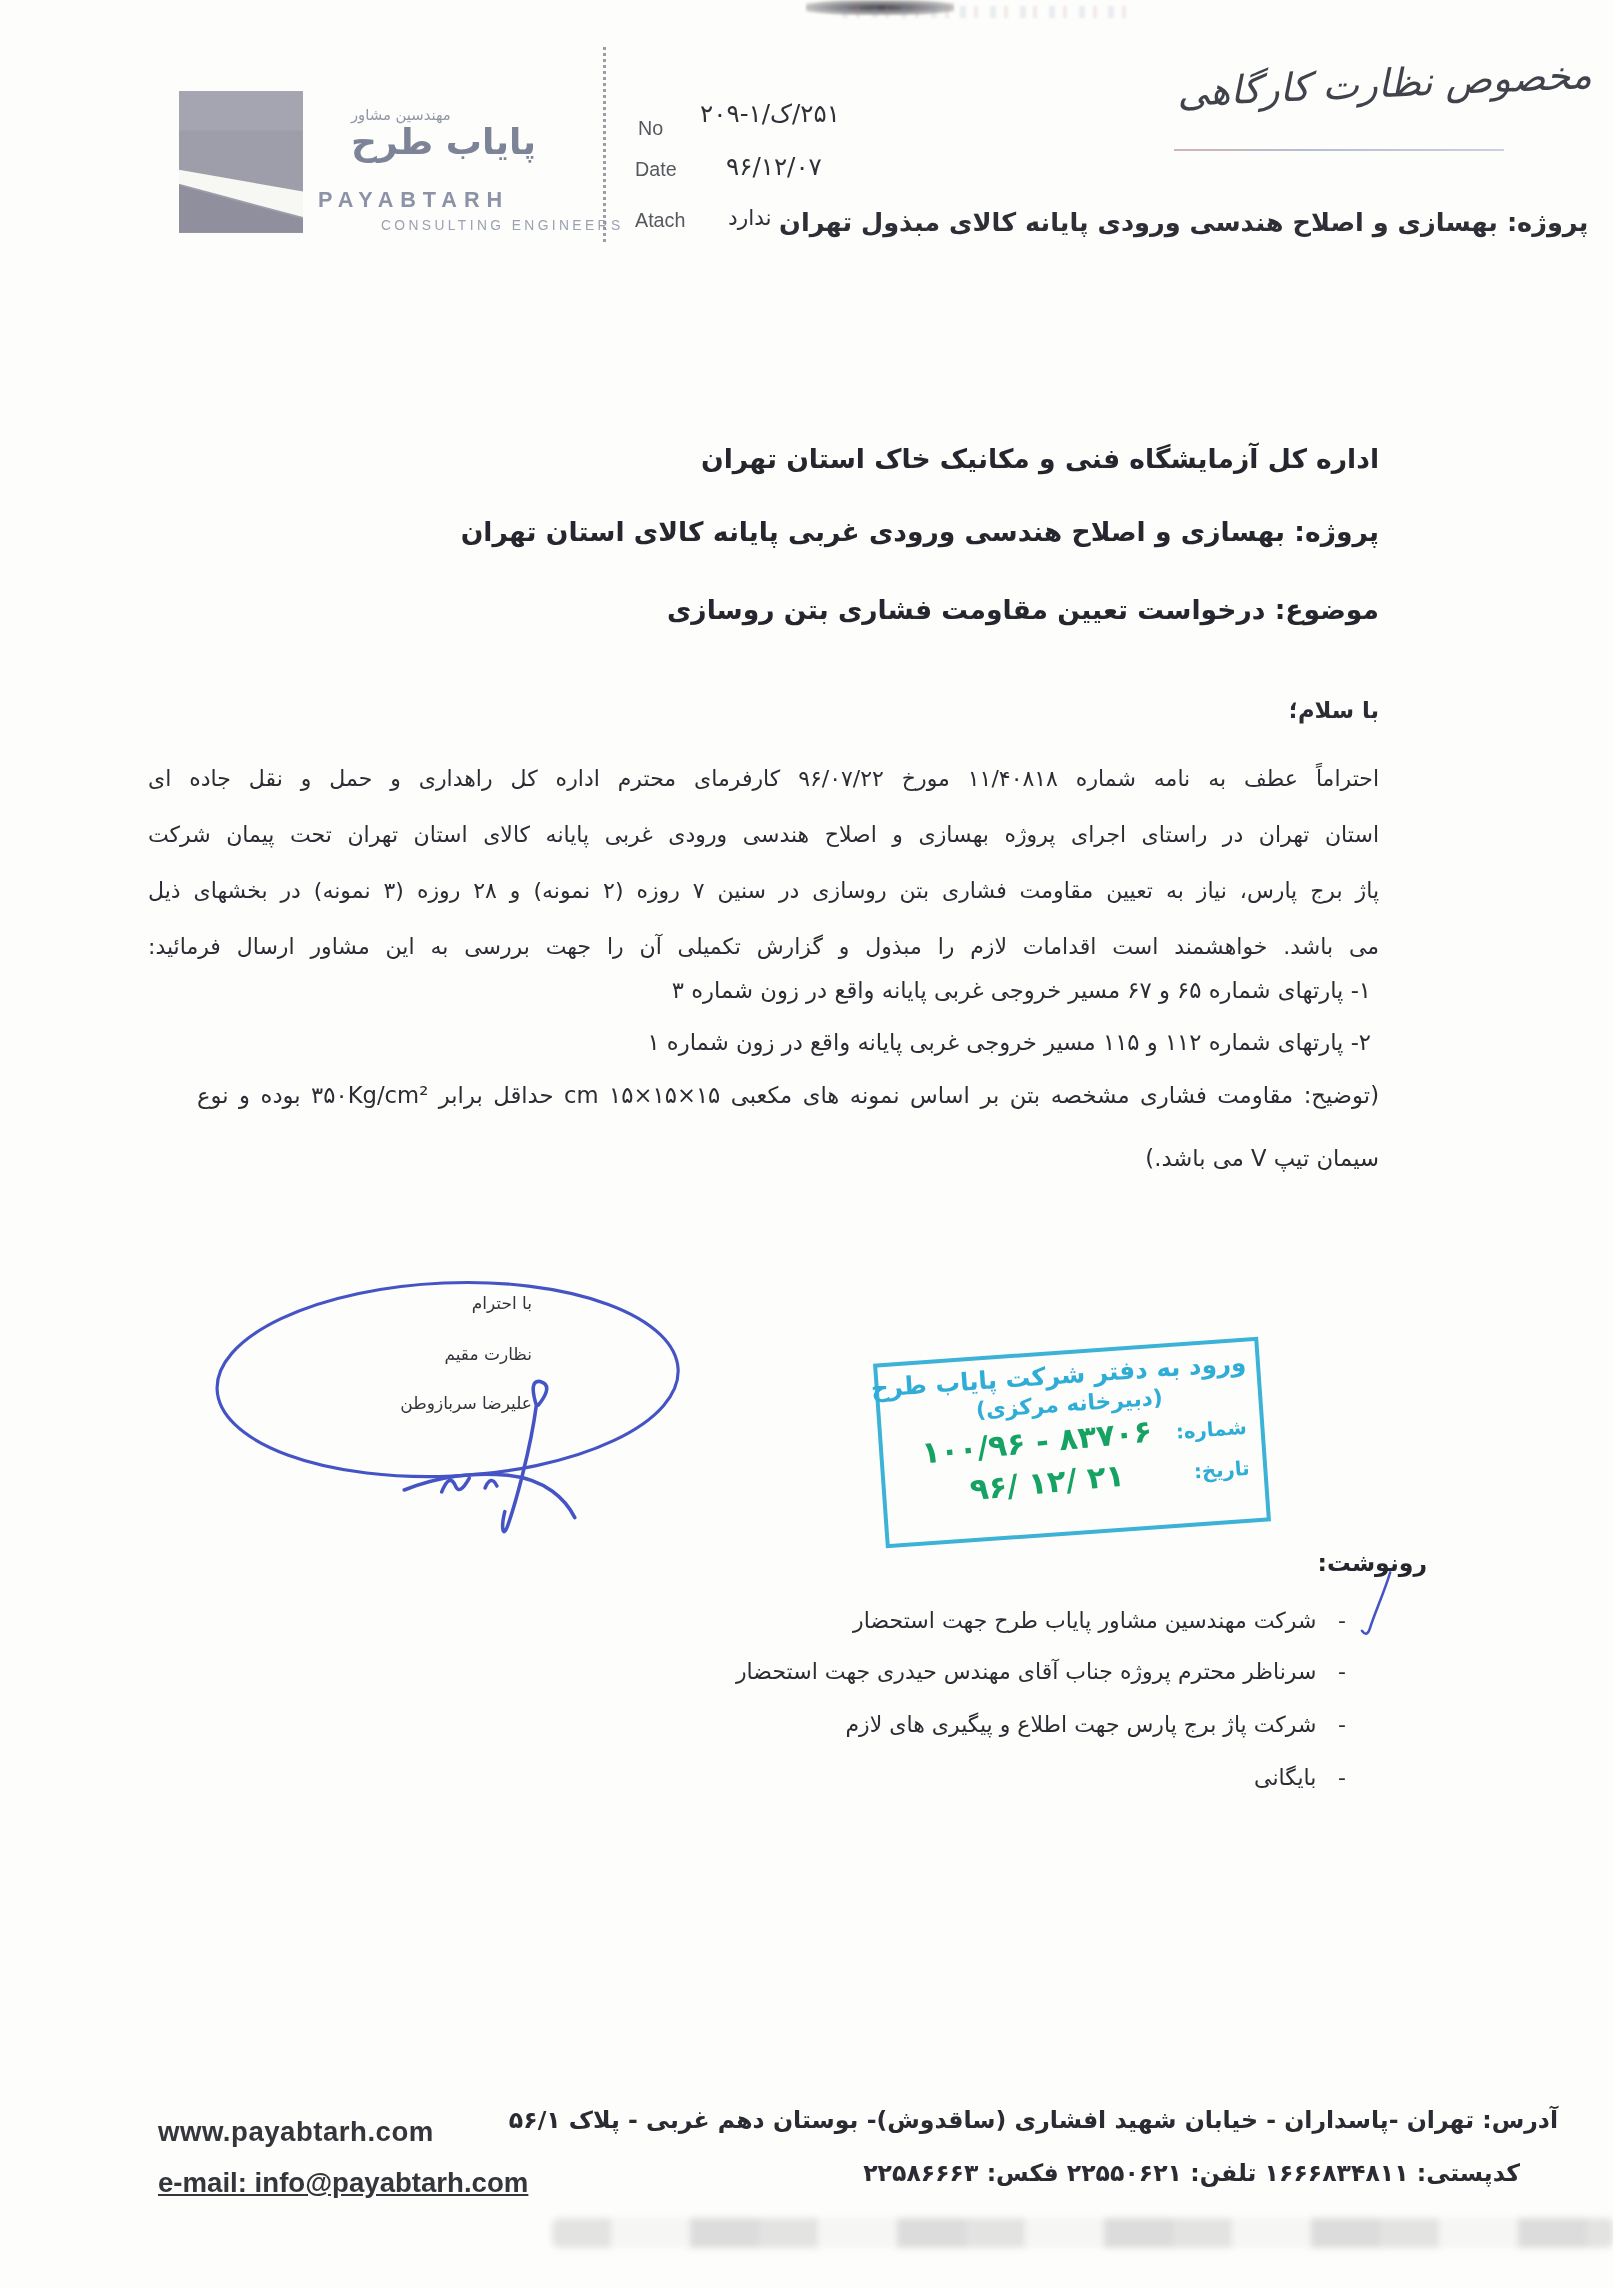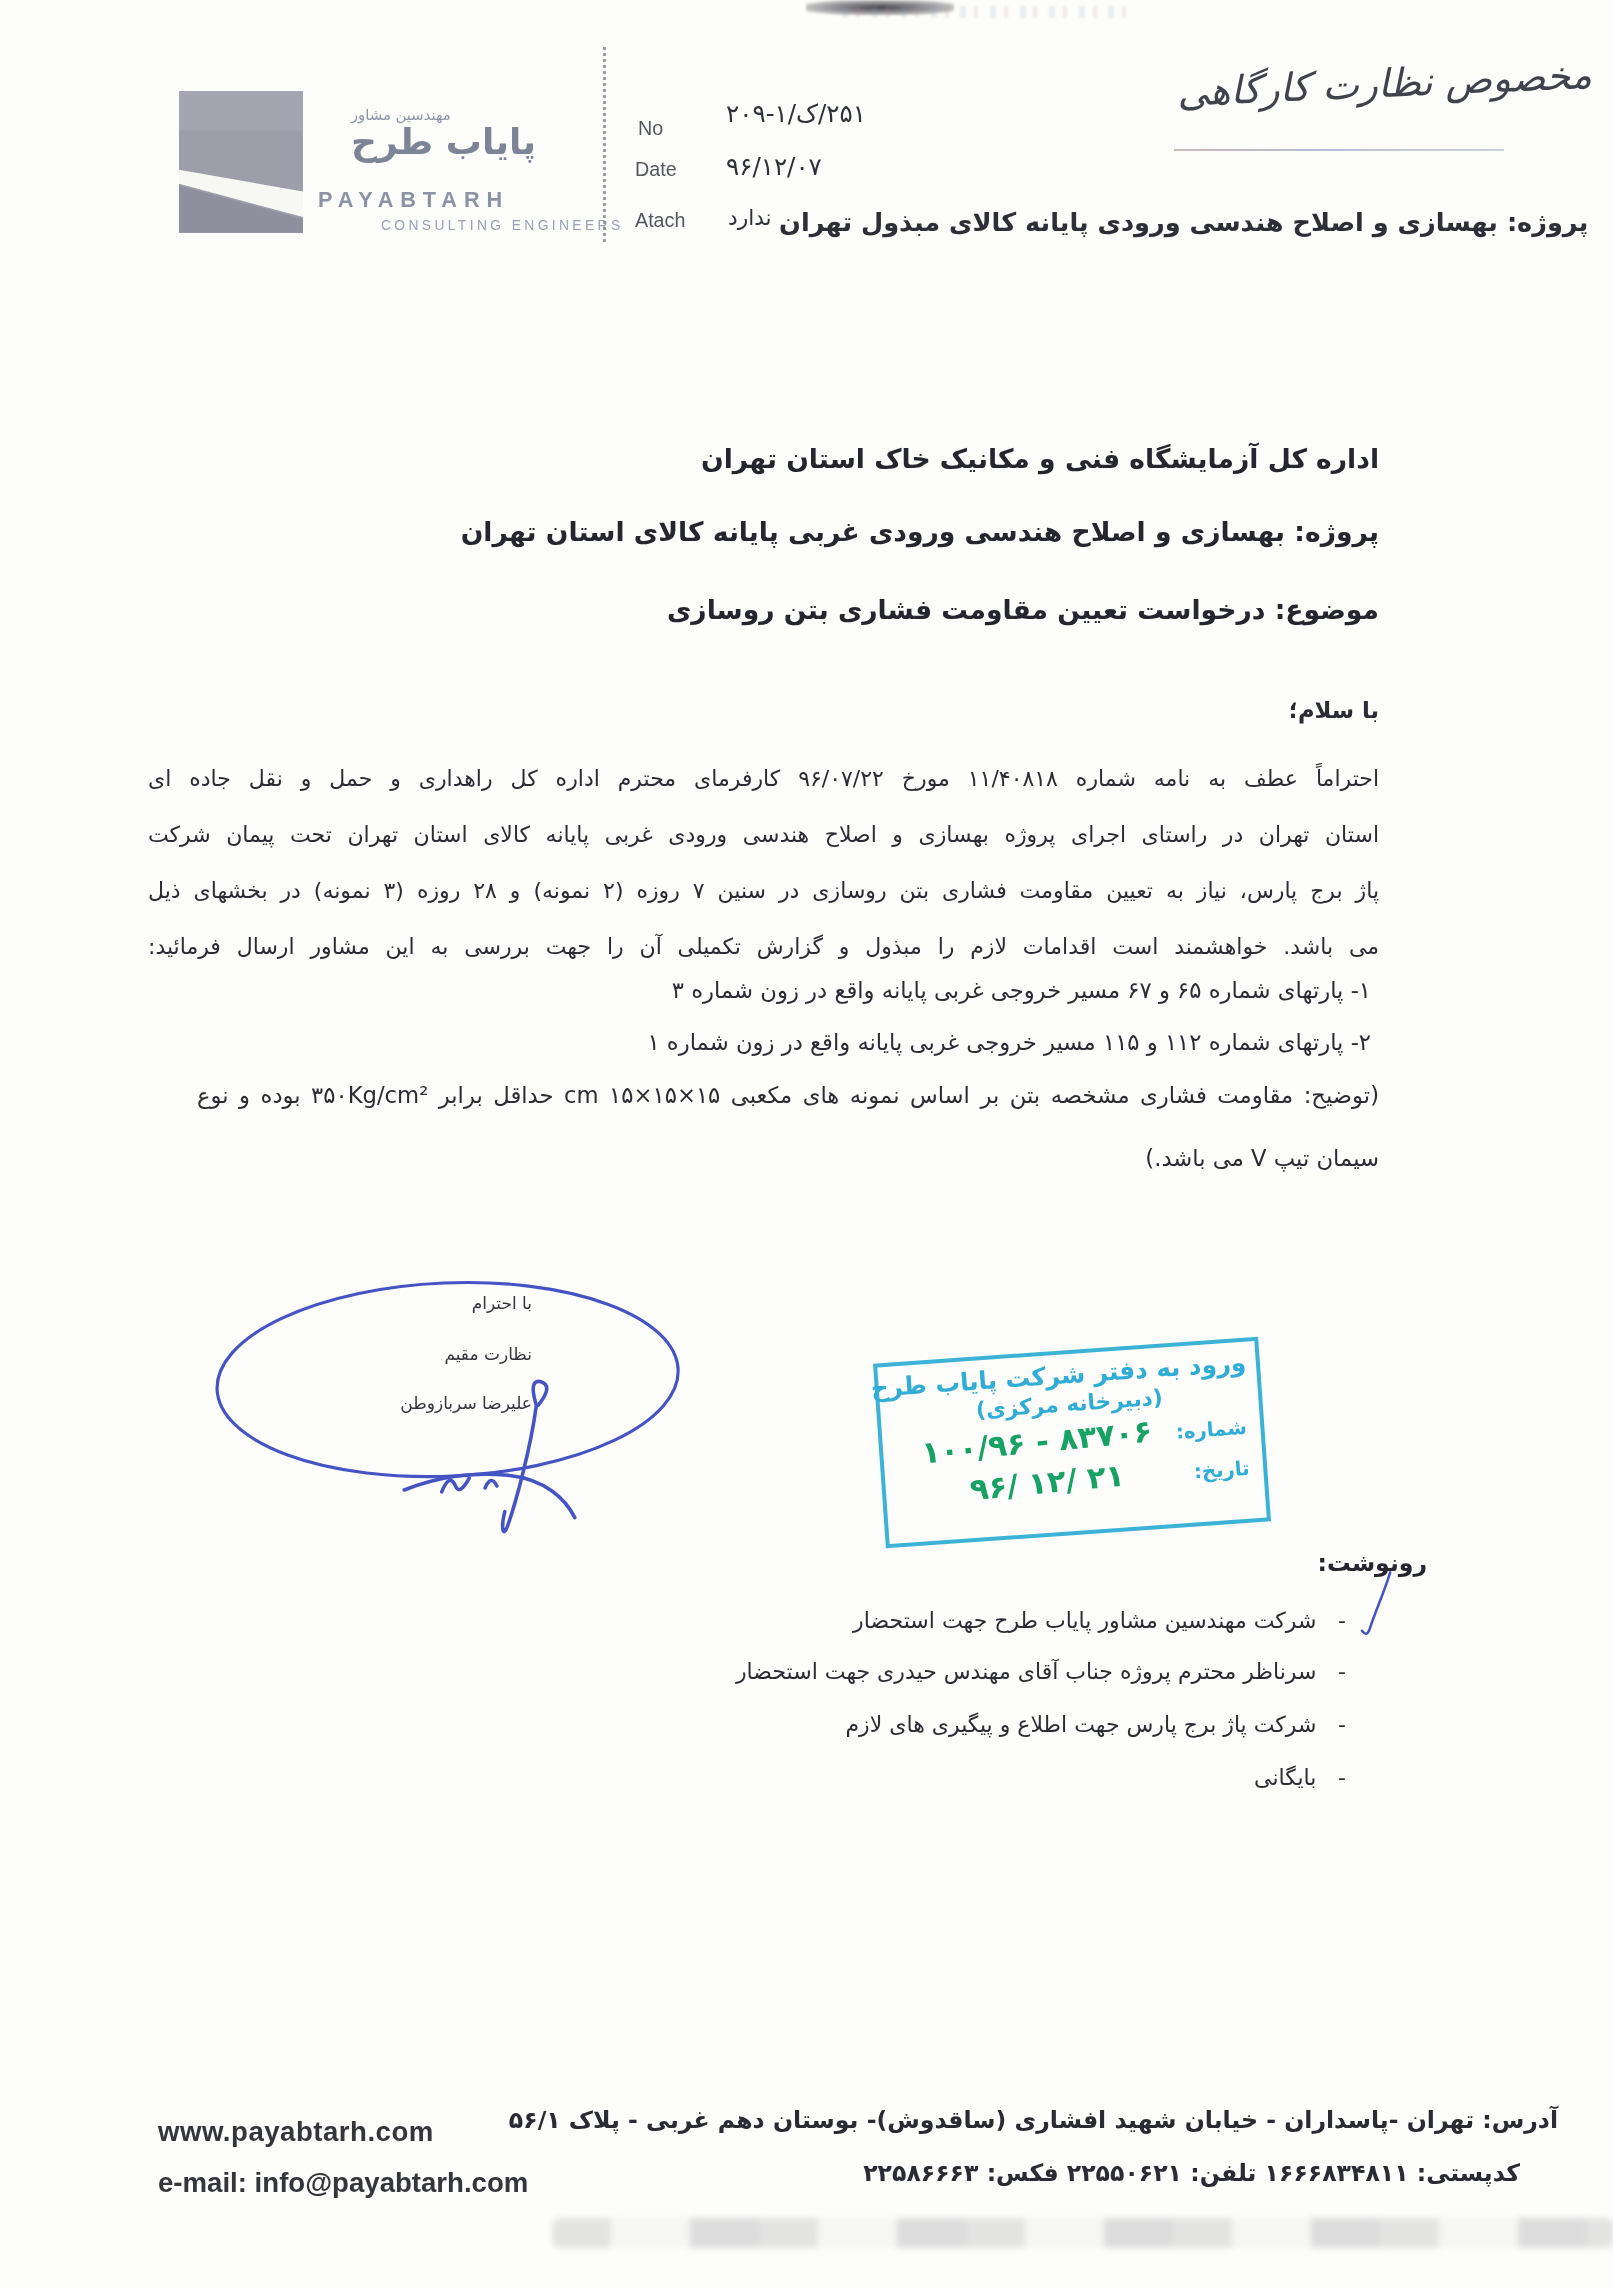--- a/index.html
+++ b/index.html
@@ -18,21 +18,21 @@
   .logo-fa-small{font-size:14.8px; color:#9096a6; letter-spacing:1px;}
   .logo-fa-main{font-size:36px; font-weight:bold; color:#7e8497; margin-top:-2px;}
   .logo-en{left:318px; top:187px; font-family:"Liberation Sans",sans-serif;
            font-weight:bold; font-size:21.7px; letter-spacing:6.9px; color:#8d93a6;}
   .logo-en-sub{left:353px; top:218px; font-family:"Liberation Sans",sans-serif;
            font-size:13.8px; letter-spacing:3.4px; color:#9ba1b3;margin-left:28px;}
   .vline{left:603px; top:47px; height:195px; width:0; border-left:3px dotted #8d8d97; opacity:.85;}
 
   .f-label{font-family:"Liberation Sans",sans-serif; font-size:19.7px; color:#55585f;}
   .f-value{font-size:24.6px; color:#2f3138; font-weight:500;}
-  .f-no-label{left:638px; top:106px;margin-top:11px;} .f-no-value{left:726px; top:99px;}
+  .f-no-label{left:638px; top:106px;margin-top:11px;} .f-no-value{left:700px; top:99px;}
   .f-date-label{left:635px; top:158px;} .f-date-value{left:726px; top:152px;}
   .f-atach-label{left:635px; top:209px;} .f-atach-value{left:728px; top:205px; font-size:21.7px;}
 
   .special-note{right:21.7px; top:61px; font-size:39px; font-weight:500; font-style:italic;
                 color:#40434c; transform:rotate(-2.5deg);}
   .special-underline{left:1174px; top:149px; width:330px; height:2px; opacity:.85;
                 background:linear-gradient(90deg,#c9a8a8,#a9b3cb 40%,#c1c9da);}
   .lh-project{right:25.6px; top:207px; font-size:25.6px; font-weight:700; color:#2e2f36;}
 
   
@@ -74,21 +74,21 @@
   .cc-check{left:1359px; top:1570px;}
   .cc-item{position:absolute; display:flex; direction:rtl; gap:21.7px; font-size:22px;
            color:#2c2d34; white-space:nowrap;}
   .cc-1{right:268px; top:1608px;} .cc-2{right:268px; top:1659px;}
   .cc-3{right:268px; top:1712px;} .cc-4{right:268px; top:1765px;}
 
   
   .web{left:158px; top:2116px; font-family:"Liberation Sans",sans-serif;
        font-weight:600; font-size:27.6px; color:#35363c; letter-spacing:0.5px;}
   .email{left:158px; top:2167px; font-family:"Liberation Sans",sans-serif;
-       font-weight:600; font-size:27.6px; color:#35363c;}
+       font-weight:600; font-size:27.6px; color:#35363c;text-decoration:underline;}
   .addr{right:56px; top:2106px; font-size:23.6px; font-weight:700; color:#2b2c33;}
   .postal{right:94px; top:2159px; font-size:23.6px; font-weight:700; color:#2b2c33;}
 
   
   .smudge-top{left:806px; top:0; width:148px; height:14.8px; filter:blur(1px);
       background:radial-gradient(ellipse at center, rgba(58,58,64,.95), rgba(90,90,96,.4) 68%, transparent 85%);}
   .noise-top{left:842px; top:5.9px; width:286px; height:11.8px; opacity:.16; filter:blur(1px);
       background:repeating-linear-gradient(90deg,#8899bb 0 5.9px, transparent 5.9px 13.8px, #bb8899 13.8px 17.7px, transparent 17.7px 29.6px);}
   .smudge-bottom{left:552px; top:2218px; width:1062px; height:29.6px; filter:blur(3px);
       opacity:.5; border-radius:7.9px;

